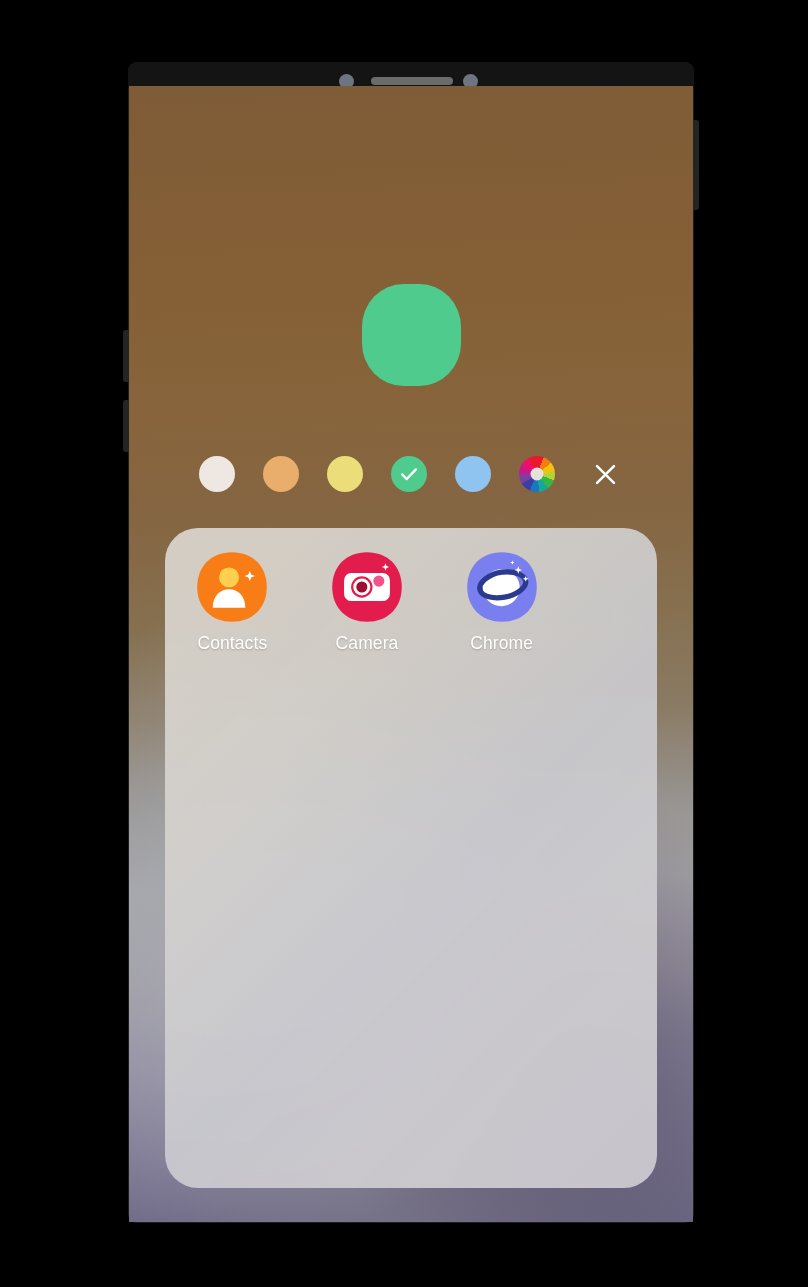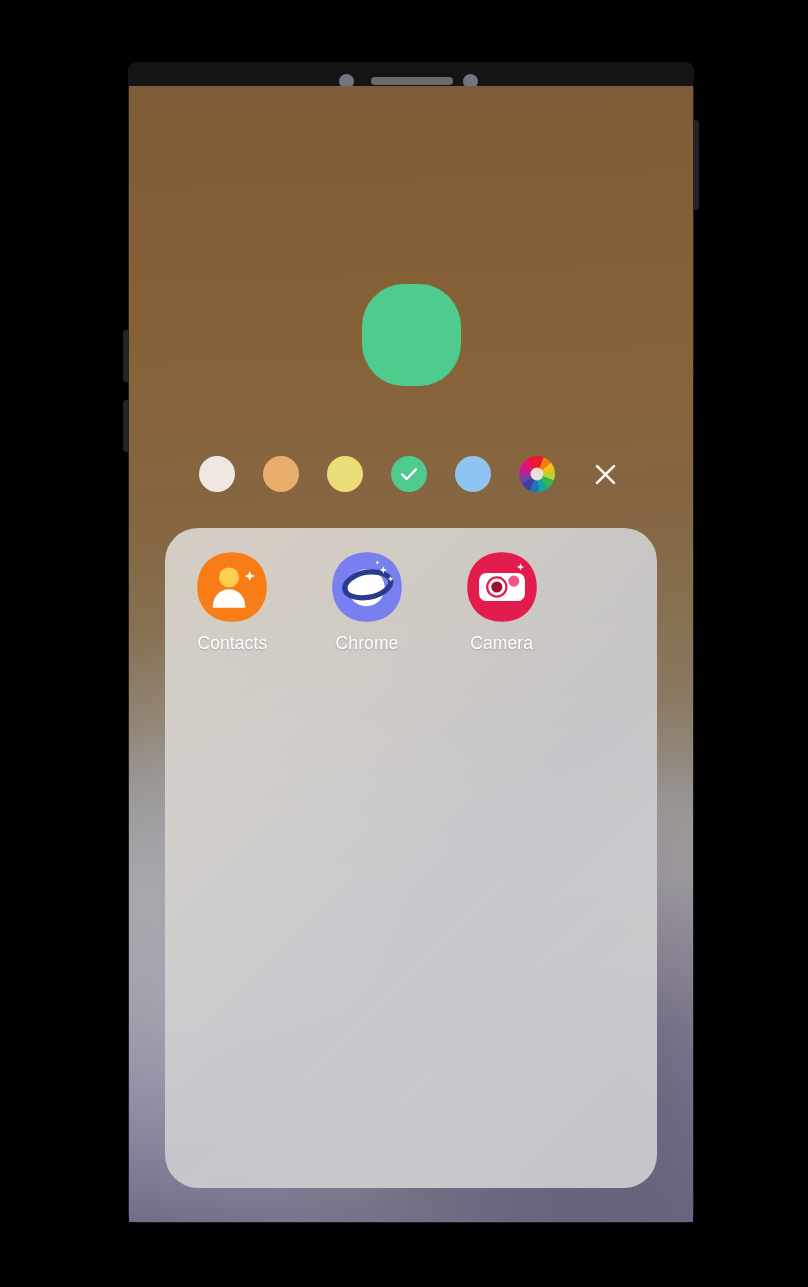--- a/index.html
+++ b/index.html
@@ -311,44 +311,44 @@
               <path d="M74 28 L76 33 L81 35 L76 37 L74 42 L72 37 L67 35 L72 33 Z" fill="#ffffff"></path>
             </svg>
           </span>
           <span class="app-label">Contacts</span>
         </div>
 
 
         <div class="app-cell">
           <span class="app-icon">
             <svg viewBox="0 0 100 100">
+              <path d="M50 3 C78 3 97 22 97 50 C97 78 78 97 50 97 C22 97 3 78 3 50 C3 22 22 3 50 3 Z" fill="#e31c4e"></path>
+              <rect x="19" y="31" width="62" height="38" rx="10" fill="#ffffff"></rect>
+              <circle cx="43" cy="50" r="13" fill="#ffffff" stroke="#e31c4e" stroke-width="3"></circle>
+              <circle cx="43" cy="50" r="7.5" fill="#9b0f33"></circle>
+              <circle cx="66" cy="42" r="7.5" fill="#f4528a"></circle>
+              <path d="M75 18 L76.4 21.6 L80 23 L76.4 24.4 L75 28 L73.6 24.4 L70 23 L73.6 21.6 Z" fill="#ffffff"></path>
+            </svg>
+          </span>
+          <span class="app-label">Camera</span>
+        </div>
+
+        <div class="app-cell">
+          <span class="app-icon">
+            <svg viewBox="0 0 100 100">
               <path d="M50 3 C78 3 97 22 97 50 C97 78 78 97 50 97 C22 97 3 78 3 50 C3 22 22 3 50 3 Z" fill="#7a7ff0"></path>
               <circle cx="49" cy="51" r="25" fill="#ffffff"></circle>
               <path d="M20 44 C20 34 38 27 56 31 C74 35 84 46 82 54 C80 62 64 67 48 64 C32 61 20 53 20 44 Z" fill="none" stroke="#2a3a8c" stroke-width="7" stroke-linecap="round" transform="rotate(-20 50 48)"></path>
               <circle cx="49" cy="51" r="25" fill="none"></circle>
               <path d="M30 40 A25 25 0 0 1 68 33 L62 42 A17 17 0 0 0 36 47 Z" fill="#ffffff" opacity="0"></path>
               <path d="M72 22 L73.4 25.6 L77 27 L73.4 28.4 L72 32 L70.6 28.4 L67 27 L70.6 25.6 Z" fill="#ffffff"></path>
               <path d="M82 35 L83.1 37.9 L86 39 L83.1 40.1 L82 43 L80.9 40.1 L78 39 L80.9 37.9 Z" fill="#ffffff"></path>
               <path d="M64 14 L64.8 16.2 L67 17 L64.8 17.8 L64 20 L63.2 17.8 L61 17 L63.2 16.2 Z" fill="#ffffff"></path>
             </svg>
           </span>
           <span class="app-label">Chrome</span>
         </div>
 
-        <div class="app-cell">
-          <span class="app-icon">
-            <svg viewBox="0 0 100 100">
-              <path d="M50 3 C78 3 97 22 97 50 C97 78 78 97 50 97 C22 97 3 78 3 50 C3 22 22 3 50 3 Z" fill="#e31c4e"></path>
-              <rect x="19" y="31" width="62" height="38" rx="10" fill="#ffffff"></rect>
-              <circle cx="43" cy="50" r="13" fill="#ffffff" stroke="#e31c4e" stroke-width="3"></circle>
-              <circle cx="43" cy="50" r="7.5" fill="#9b0f33"></circle>
-              <circle cx="66" cy="42" r="7.5" fill="#f4528a"></circle>
-              <path d="M75 18 L76.4 21.6 L80 23 L76.4 24.4 L75 28 L73.6 24.4 L70 23 L73.6 21.6 Z" fill="#ffffff"></path>
-            </svg>
-          </span>
-          <span class="app-label">Camera</span>
-        </div>
-
       </div>
     </div>
 
   </div>
 </div>
 
 </body></html>

